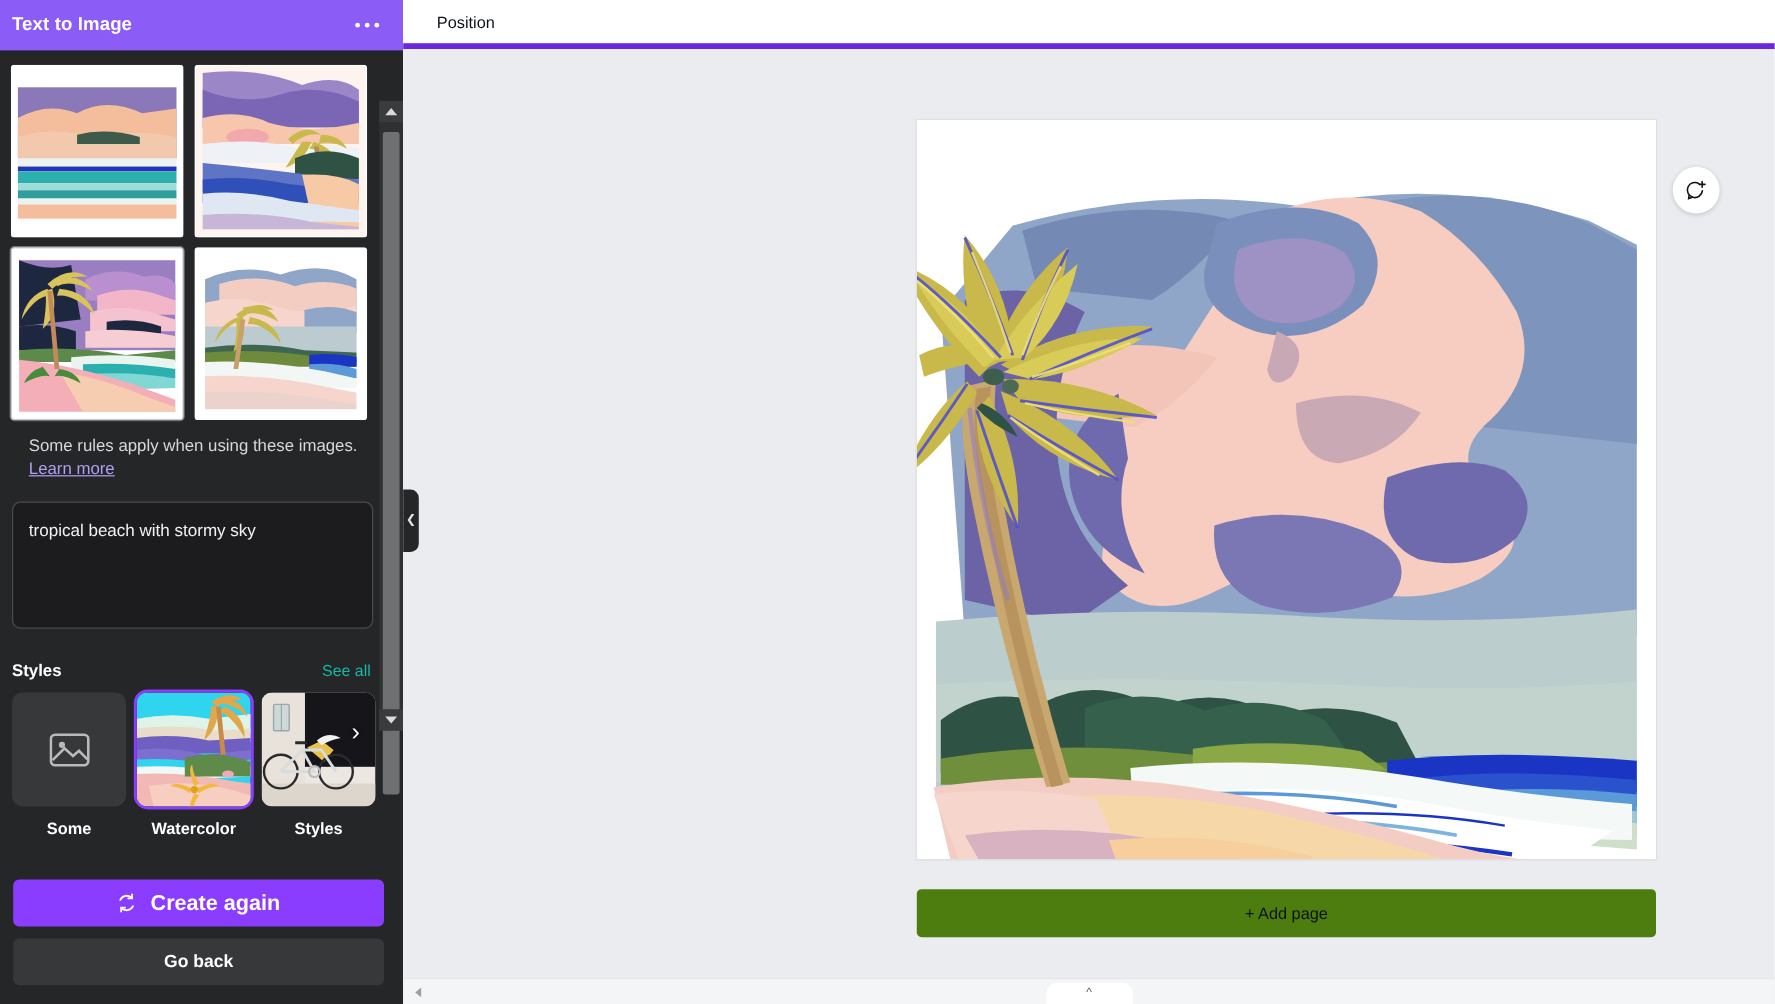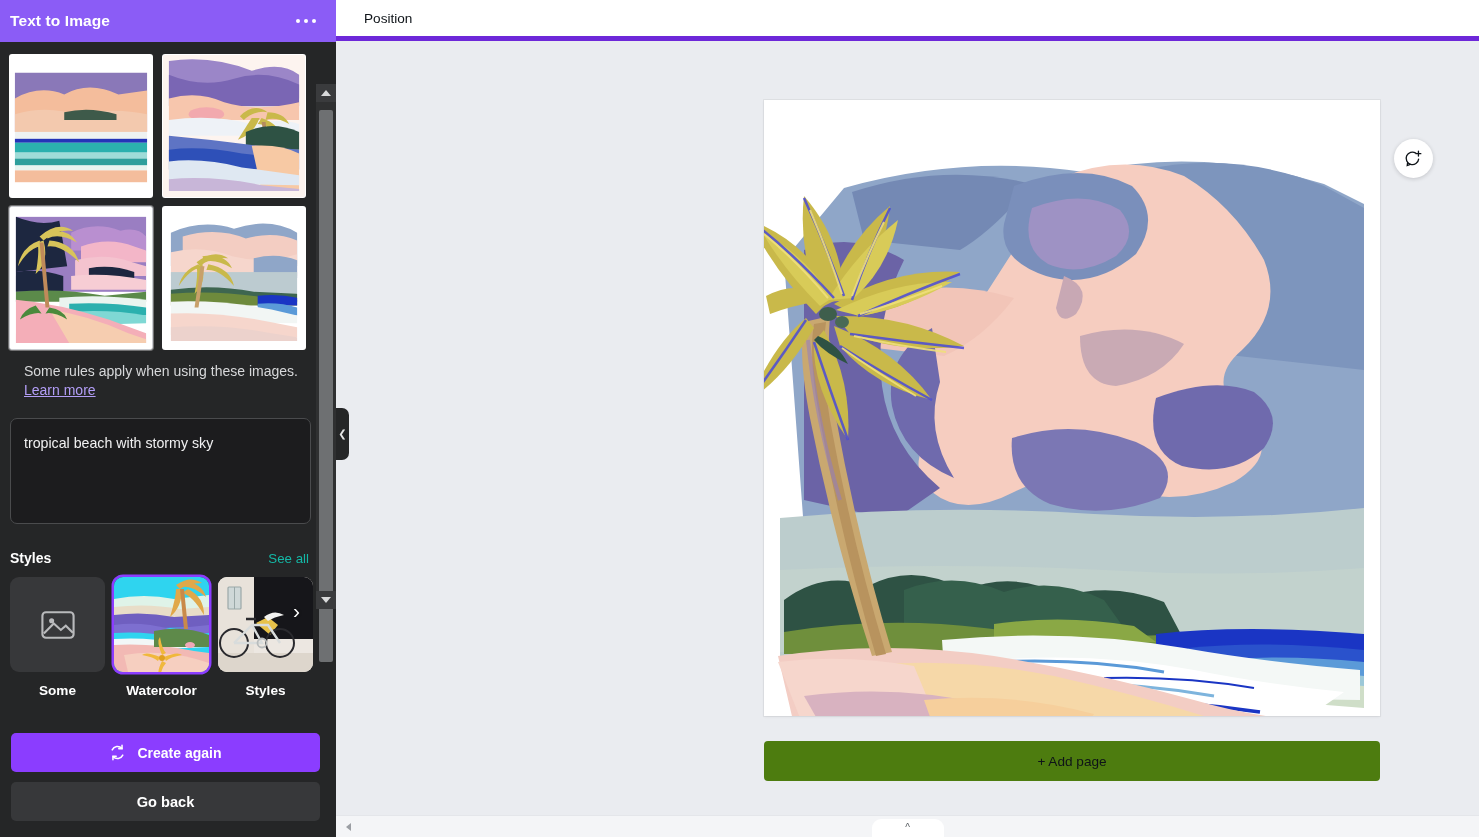--- a/index.html
+++ b/index.html
@@ -143,21 +143,21 @@
 
   .panel-footer {
     flex: 0 0 110px;
     padding: 14px 16px 16px 11px;
     background: #252627;
   }
   .btn-primary {
     width: 309px; height: 39px;
     background: #8b3dff; color: #fff;
     border: none; border-radius: 5px;
-    font-size: 14px; font-weight: bold;
+    font-size: 18px; font-weight: bold;
     display: flex; align-items: center; justify-content: center; gap: 11px;
     cursor: pointer; font-family: inherit;
   }
   .btn-secondary {
     width: 309px; height: 39px; margin-top: 10px;
     background: #37383a; color: #fff;
     border: none; border-radius: 5px;
     font-size: 14.6px; font-weight: bold;
     display: flex; align-items: center; justify-content: center;
     cursor: pointer; font-family: inherit;

